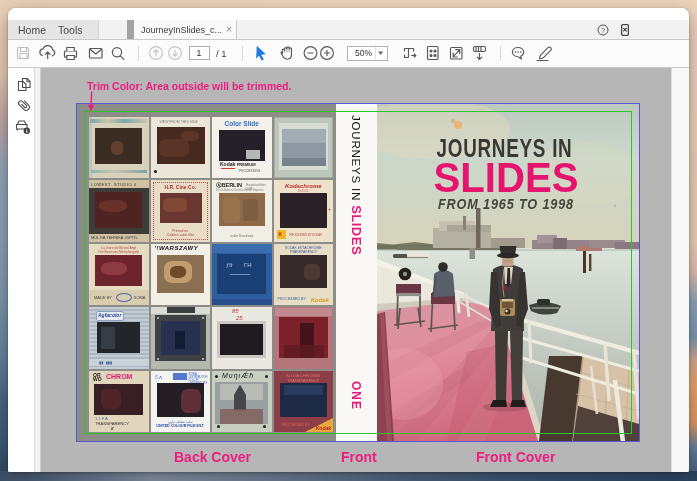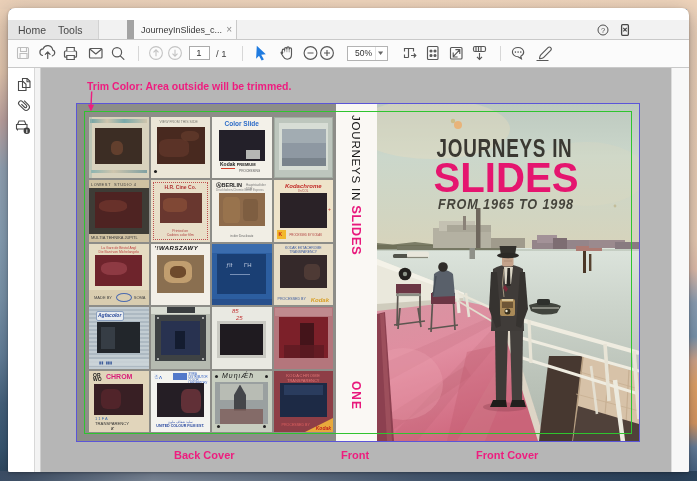--- a/index.html
+++ b/index.html
@@ -38,21 +38,21 @@
 
 .note{position:absolute;left:79px;top:12px;font-size:10.5px;font-weight:bold;color:#ee1d7f;letter-spacing:0;}
 .artback{position:absolute;left:68px;top:35px;width:563px;height:338px;background:#8d8d88;}
 .bleed{position:absolute;left:68px;top:35px;width:562px;height:337px;border:1px solid #5b55d8;z-index:20;}
 .trim{position:absolute;left:76px;top:43px;width:546px;height:321px;border:1px solid #2fc42f;z-index:30;}
 .spine{position:absolute;left:327.7px;top:36px;width:41.6px;height:337px;background:#faf8f4;z-index:5;}
 .front{position:absolute;left:369.3px;top:36px;width:262.1px;height:337px;z-index:4;overflow:hidden;}
 .grid{position:absolute;left:81px;top:49px;width:244px;height:315px;display:grid;grid-template-columns:repeat(4,1fr);grid-template-rows:repeat(5,1fr);gap:2px;z-index:5;}
 .s{position:relative;overflow:hidden;}
 .p{position:absolute;}
-.lbl{position:absolute;top:381px;font-size:11px;font-weight:bold;color:#ee1d7f;z-index:40;}
+.lbl{position:absolute;top:381px;font-size:14px;font-weight:bold;color:#ee1d7f;z-index:40;}
 </style></head>
 <body>
 <div class="desk-l"></div>
 <div class="desk-r"></div>
 <div class="desk-t"></div>
 <div class="desk-b"></div>
 <div class="window">
   <div class="tabbar">
     <div class="tabgray"></div>
     <div class="tabtxt" style="left:10px;">Home</div>

